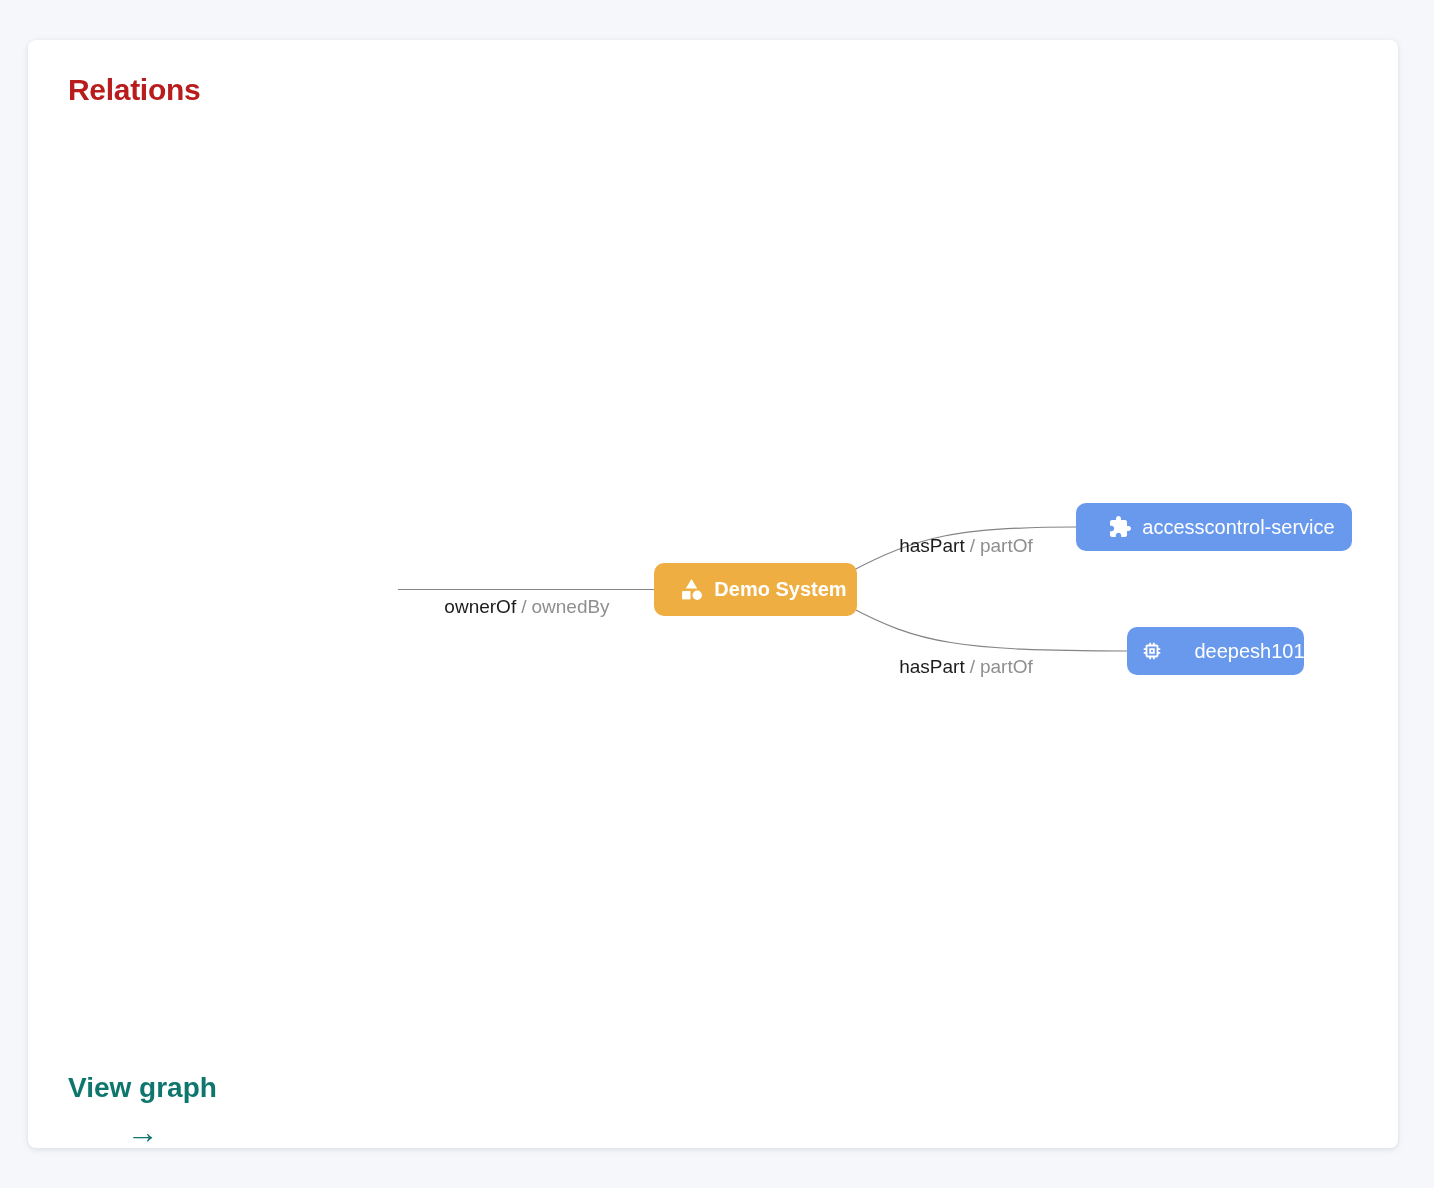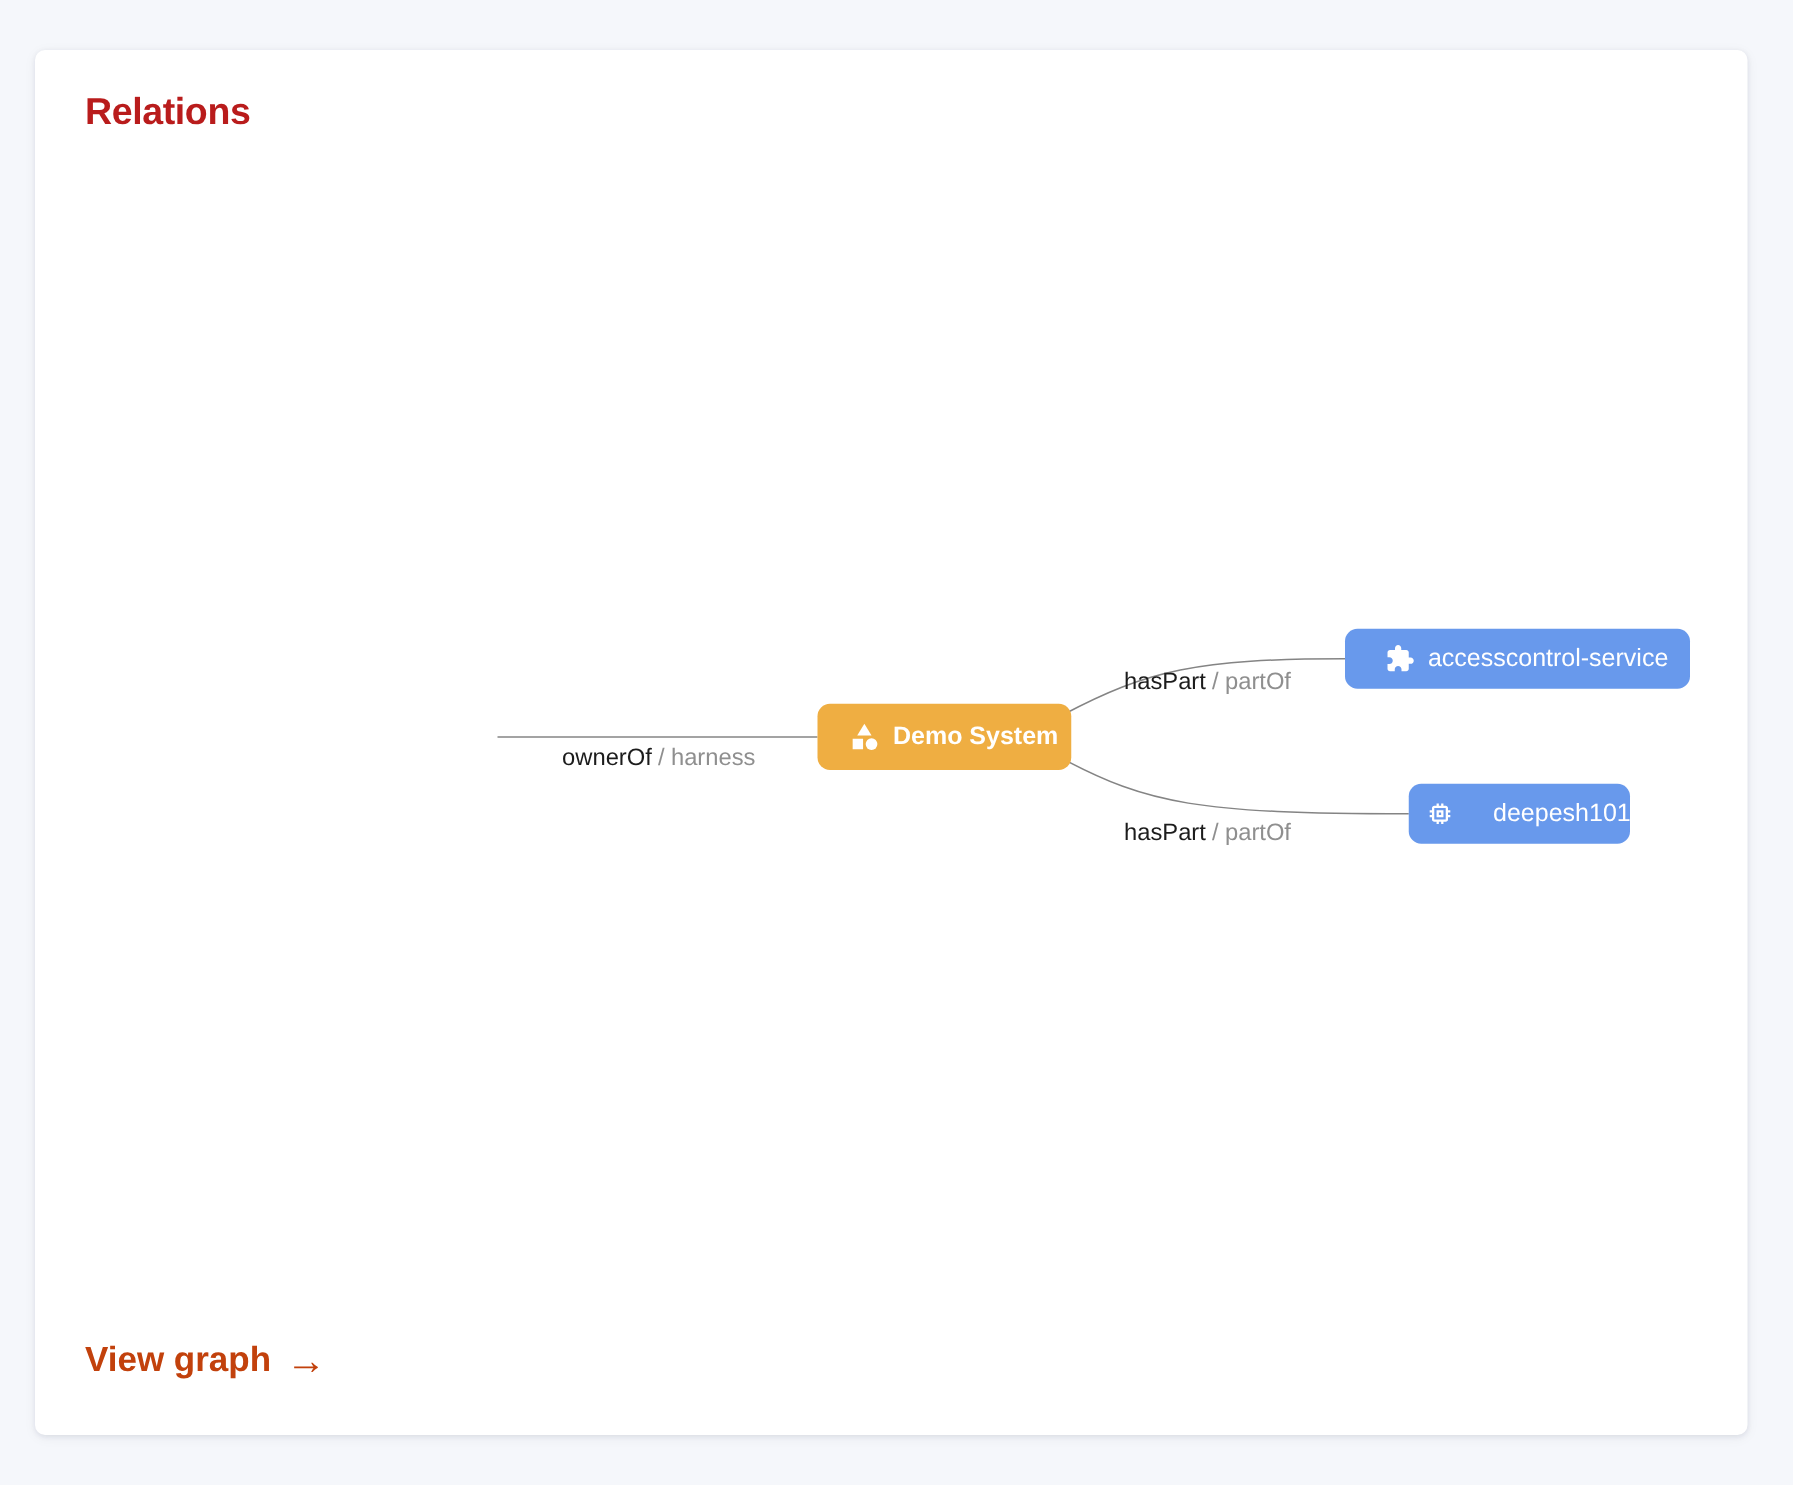--- a/index.html
+++ b/index.html
@@ -69,22 +69,23 @@
   .edge-label-2 { left: 938px; top: 495px; }
   .edge-label-3 { left: 938px; top: 616px; }
   .footer-link {
     position: absolute;
     left: 40px; top: 1032px;
     display: flex;
     align-items: center;
     gap: 12px;
     font-size: 28px;
     font-weight: 700;
-    color: #c2410c;
+    color: #0f766e;
     cursor: pointer;
+    flex-direction: column;
   }
   .footer-link .arrow {
     font-size: 32px;
     font-weight: 400;
     line-height: 1;
   }
 </style>
 </head>
 <body>
 
@@ -124,21 +125,21 @@
       <svg width="22" height="22" viewBox="0 0 24 24" fill="#FFFFFF">
           <path d="M15 9H9v6h6V9zm-2 4h-2v-2h2v2zm8-2V9h-2V7c0-1.1-.9-2-2-2h-2V3h-2v2h-2V3H9v2H7c-1.1 0-2 .9-2 2v2H3v2h2v2H3v2h2v2c0 1.1.9 2 2 2h2v2h2v-2h2v2h2v-2h2c1.1 0 2-.9 2-2v-2h2v-2h-2v-2h2zm-4 6H7V7h10v10z"></path>
         </svg>
     </span>
     <span>deepesh101</span>
   </div>
 
   <div class="edge-label edge-label-1">
     <span class="lp">ownerOf</span>
     <span class="ls">/</span>
-    <span class="ls">harness</span>
+    <span class="ls">ownedBy</span>
   </div>
 
   <div class="edge-label edge-label-2">
     <span class="lp">hasPart</span>
     <span class="ls">/</span>
     <span class="ls">partOf</span>
   </div>
 
   <div class="edge-label edge-label-3">
     <span class="lp">hasPart</span>

